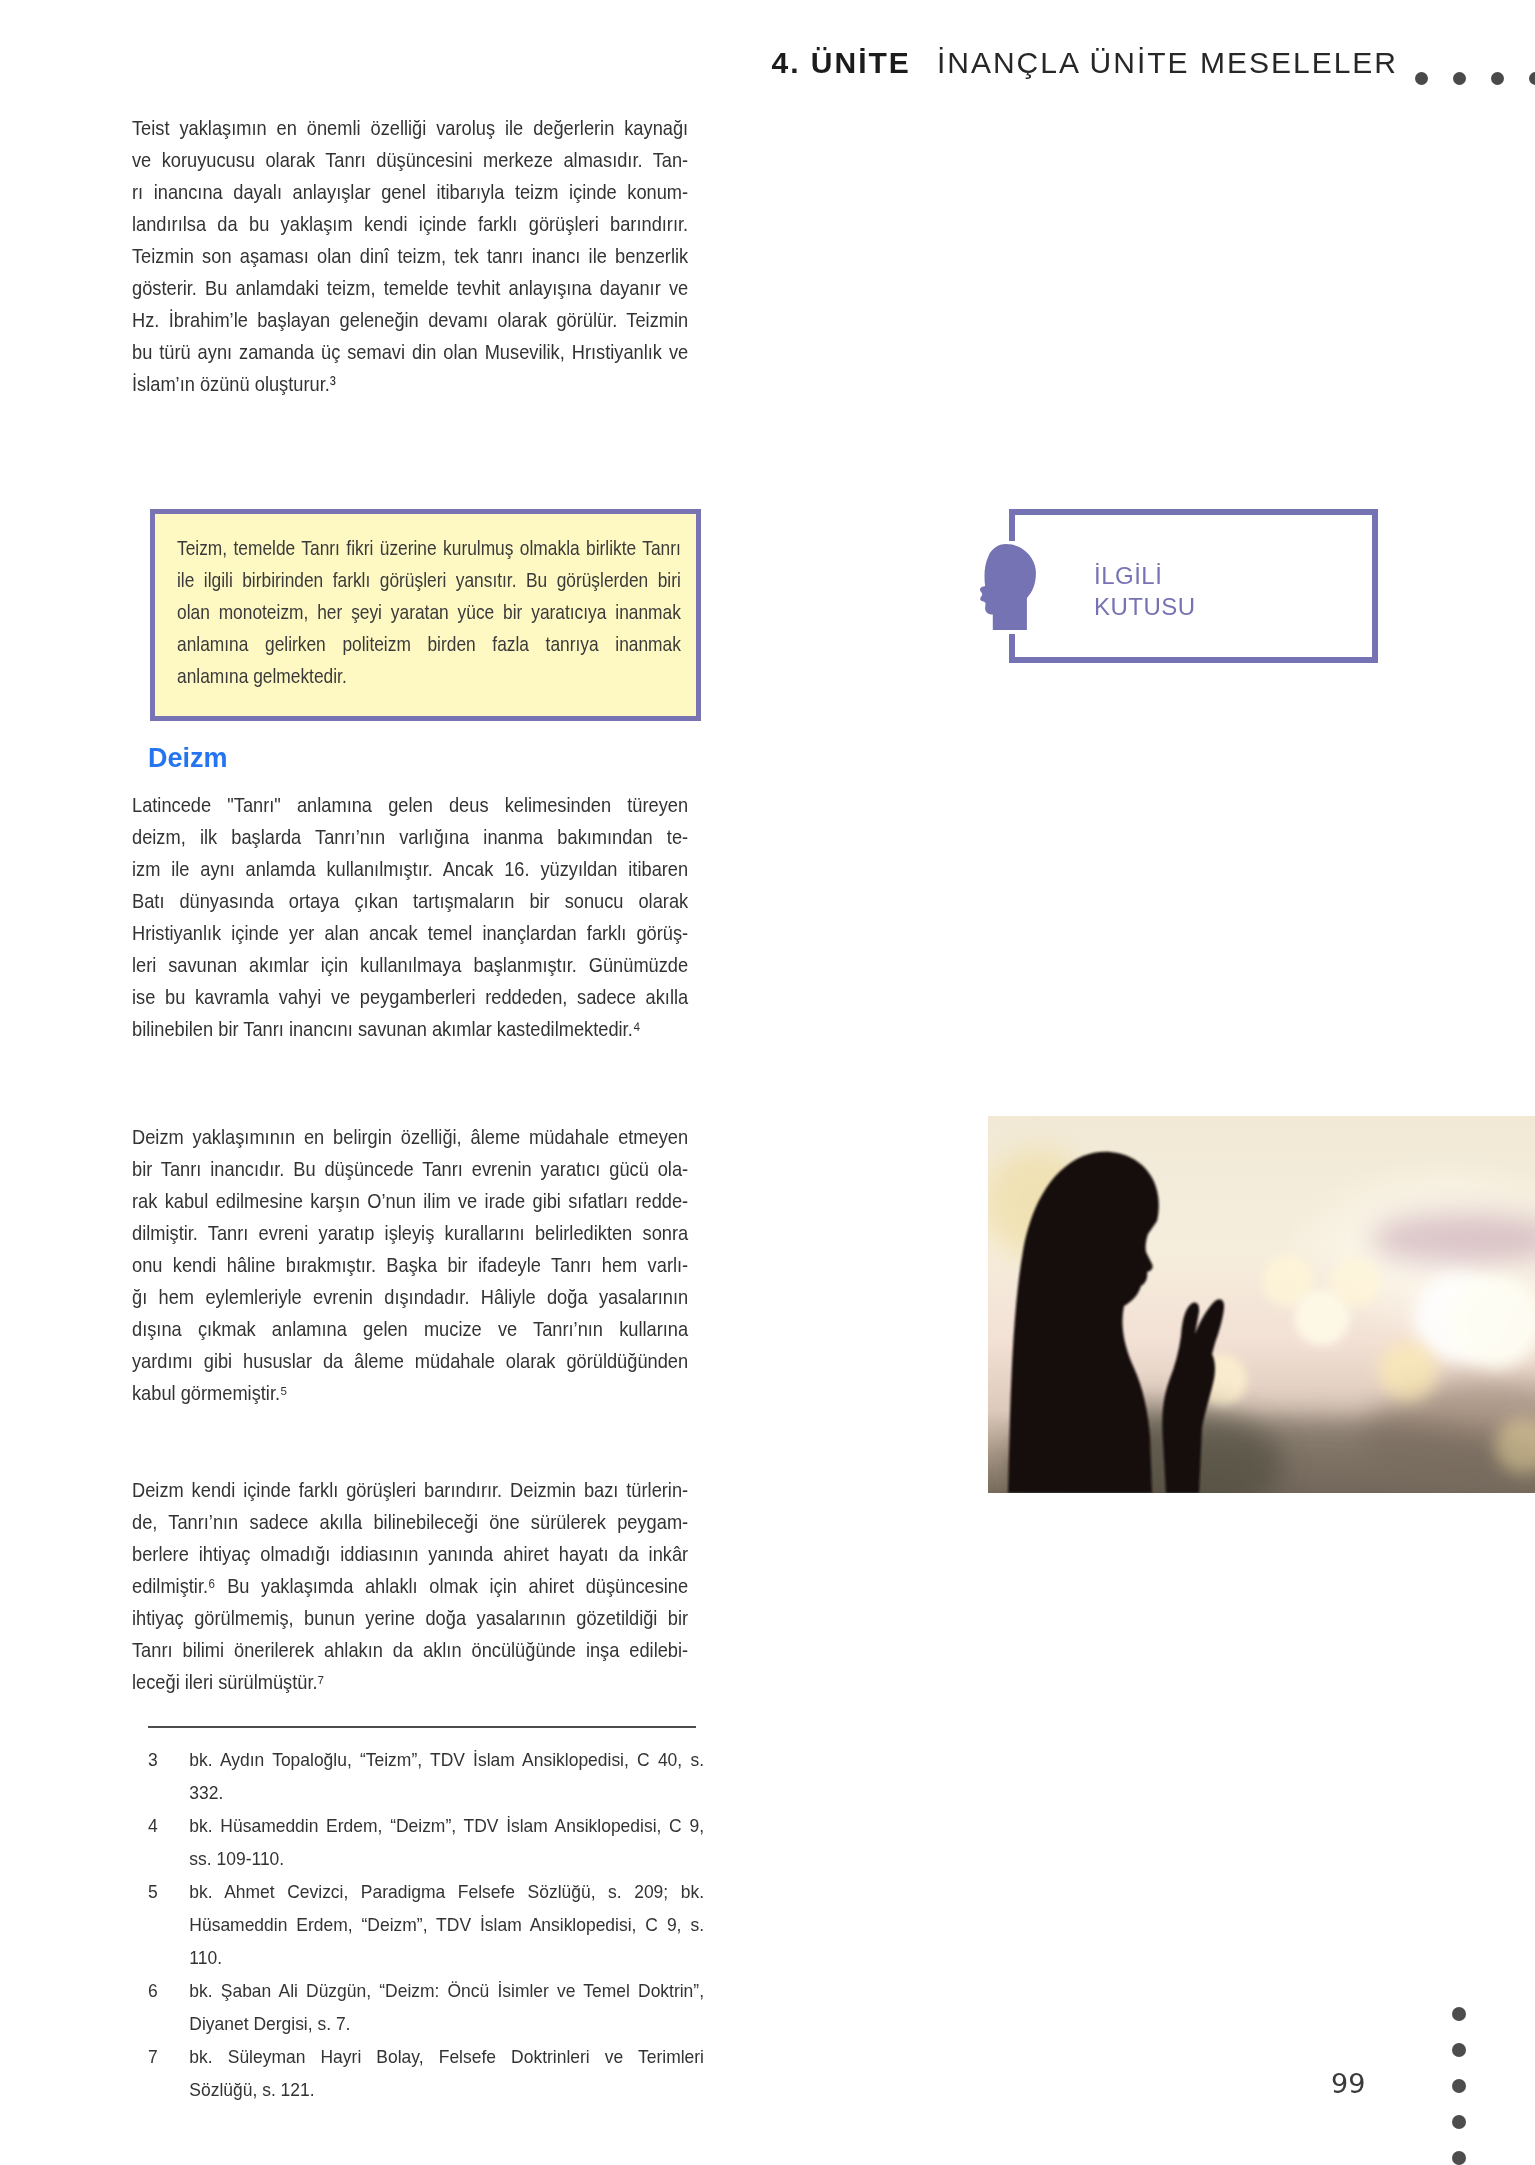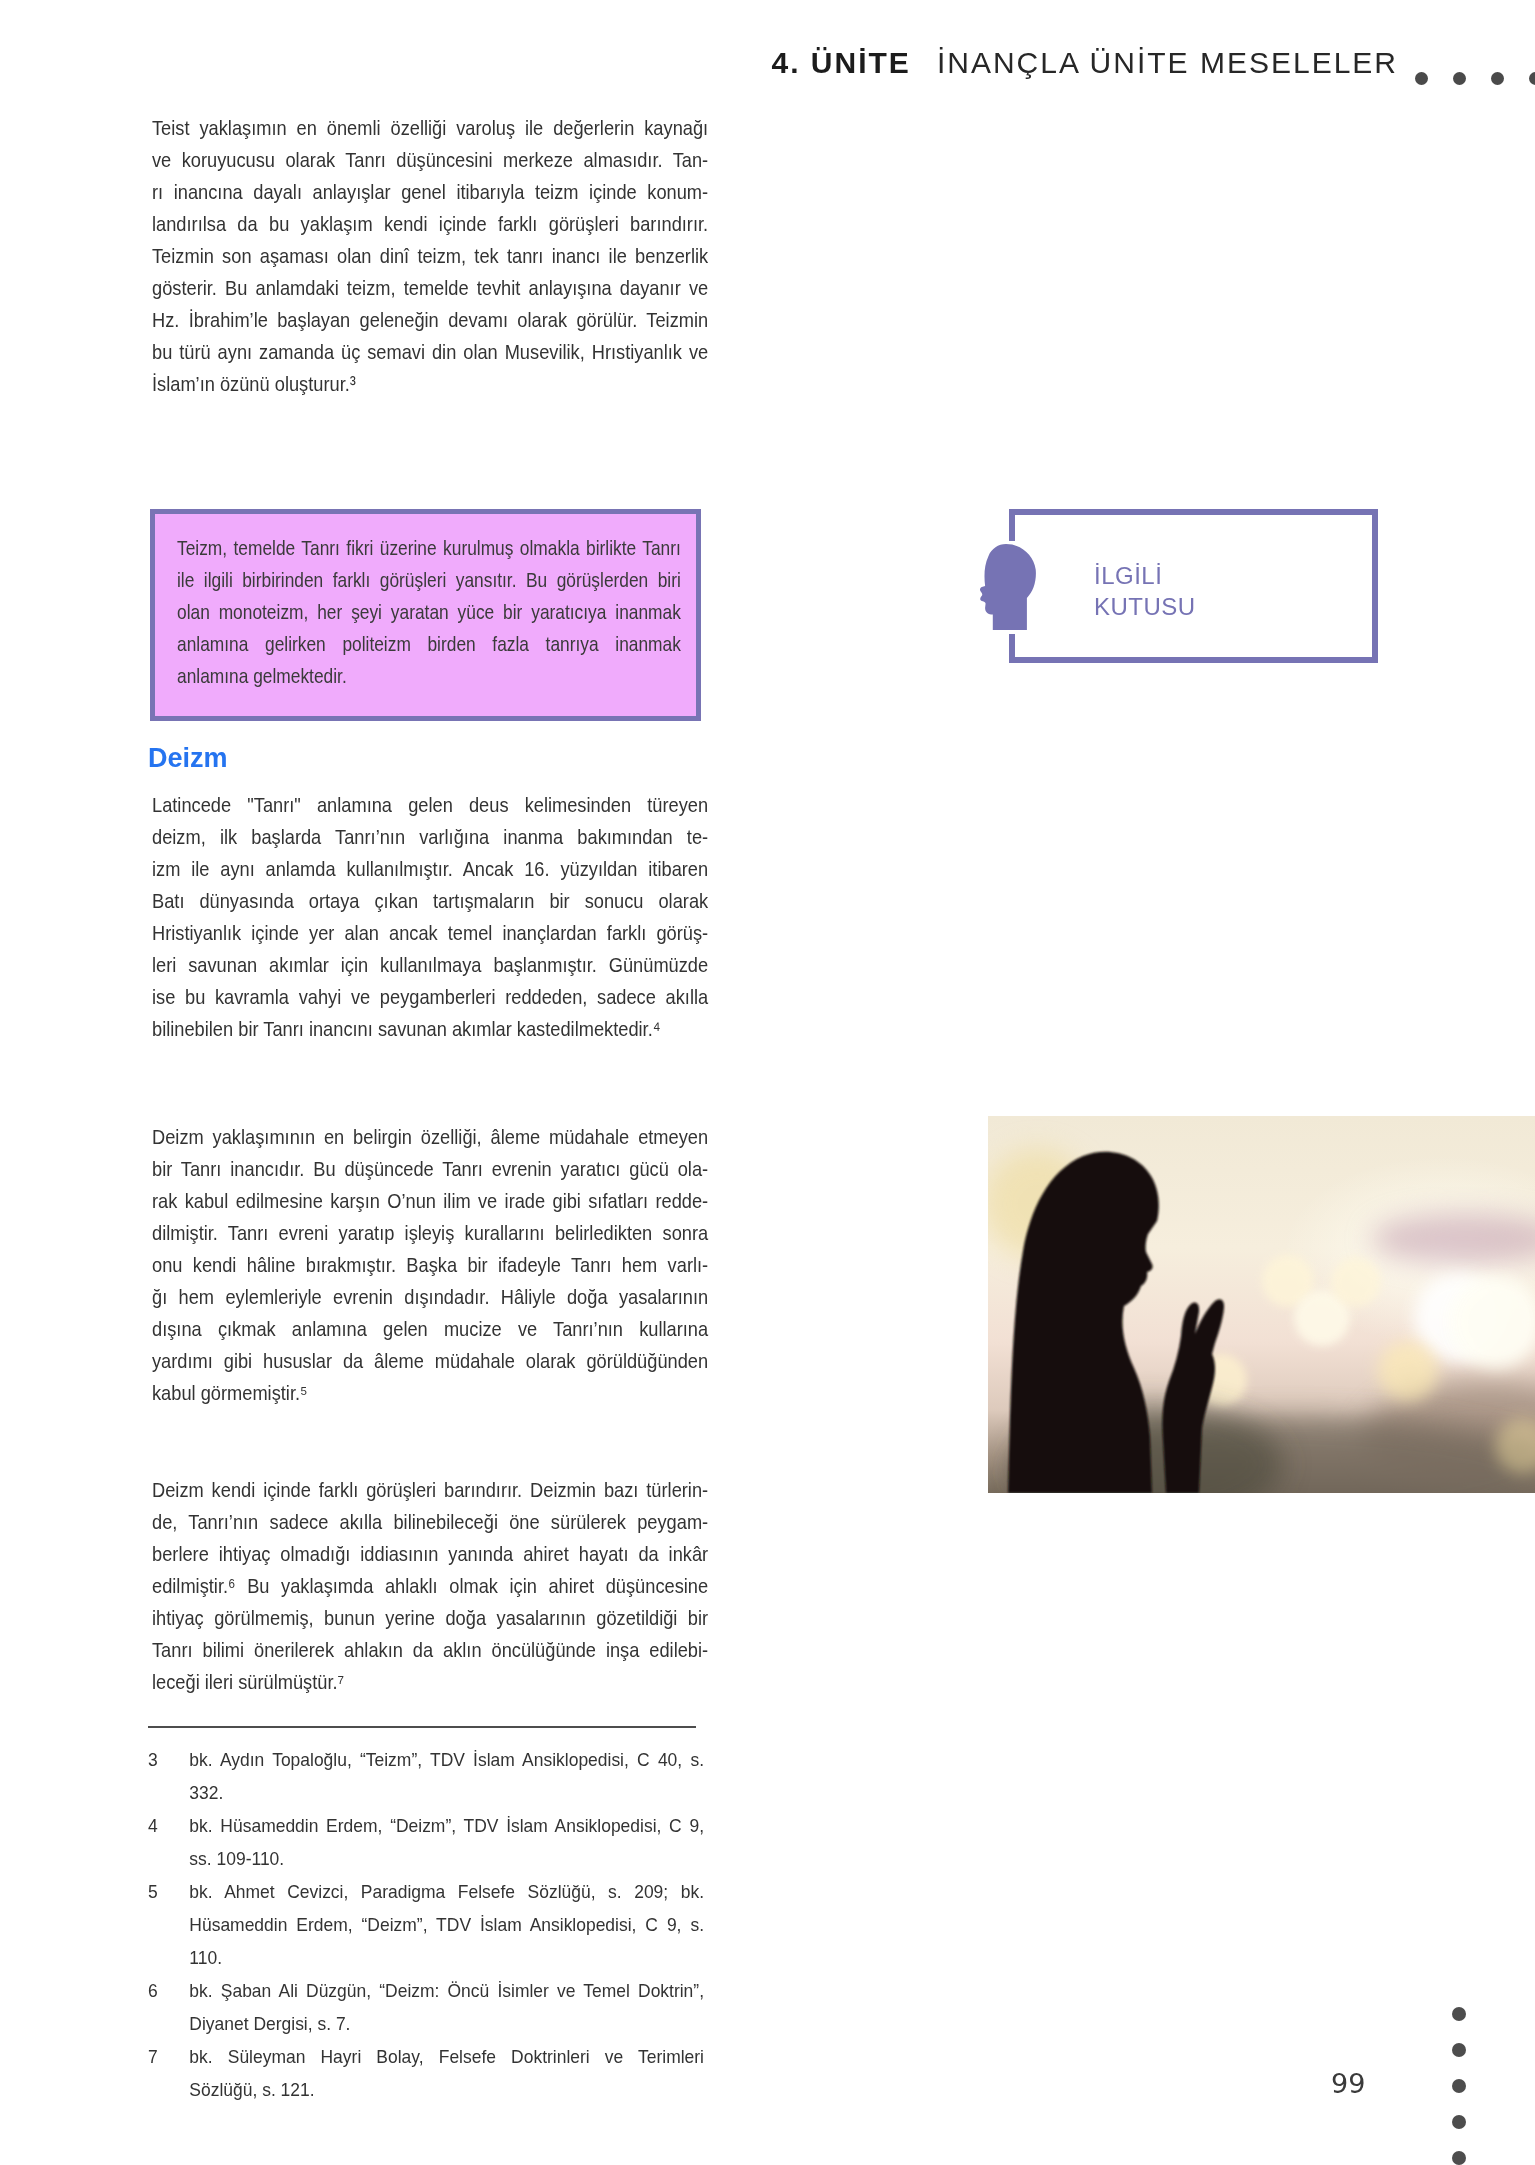--- a/index.html
+++ b/index.html
@@ -5,30 +5,30 @@
   html,body{margin:0;padding:0;background:#ffffff;}
   .page{position:relative;width:1535px;height:2165px;background:#ffffff;overflow:hidden;
         font-family:"Liberation Sans","DejaVu Sans",sans-serif;color:#333;}
   
   .hdr{position:absolute;top:46px;left:0;right:137px;text-align:right;white-space:nowrap;
        font-size:30px;letter-spacing:2px;color:#272727;}
   .hdr .unit{font-weight:700;color:#1c1c1c;margin-right:26px;}
   .hdr-dots{position:absolute;top:72px;left:1415px;display:flex;gap:25px;}
   .hdr-dots i{width:13px;height:13px;border-radius:50%;background:#4a4a4a;display:block;}
   
-  .col{position:absolute;left:152px;width:556px;}
+  .col{position:absolute;left:132px;width:556px;}
   .cond{width:640px;transform:scaleX(0.869);transform-origin:0 0;}
   .btxt{font-size:21px;line-height:32px;color:#333;}
   .ln{text-align:justify;text-align-last:justify;}
   .ln.last{text-align-last:left;}
   
   .h-blue{position:absolute;left:148px;top:743px;font-size:27px;font-weight:700;color:#2574f0;}
   
   .infobox{position:absolute;left:150px;top:509px;width:551px;height:212px;box-sizing:border-box;
-           border:5px solid #7874b4;background:#f0abfc;padding:18px 0 0 22px;overflow:hidden;}
+           border:5px solid #7874b4;background:#fef9c3;padding:18px 0 0 22px;overflow:hidden;}
   .infobox .inner{width:610px;transform:scaleX(0.826);transform-origin:0 0;
                   font-size:21px;line-height:32px;color:#3a3a3a;}
   
   .bilgibox{position:absolute;left:1009px;top:509px;width:369px;height:154px;box-sizing:border-box;
             border:6px solid #7673b4;background:#ffffff;}
   .bilgigap{position:absolute;left:1001px;top:541px;width:20px;height:93px;background:#ffffff;}
   .bilgihead{position:absolute;left:973px;top:542px;width:66px;height:90px;}
   .bilgilabel{position:absolute;left:1094px;top:560px;font-size:24px;line-height:31px;
               letter-spacing:0.5px;color:#7673b4;white-space:pre-line;}
   

